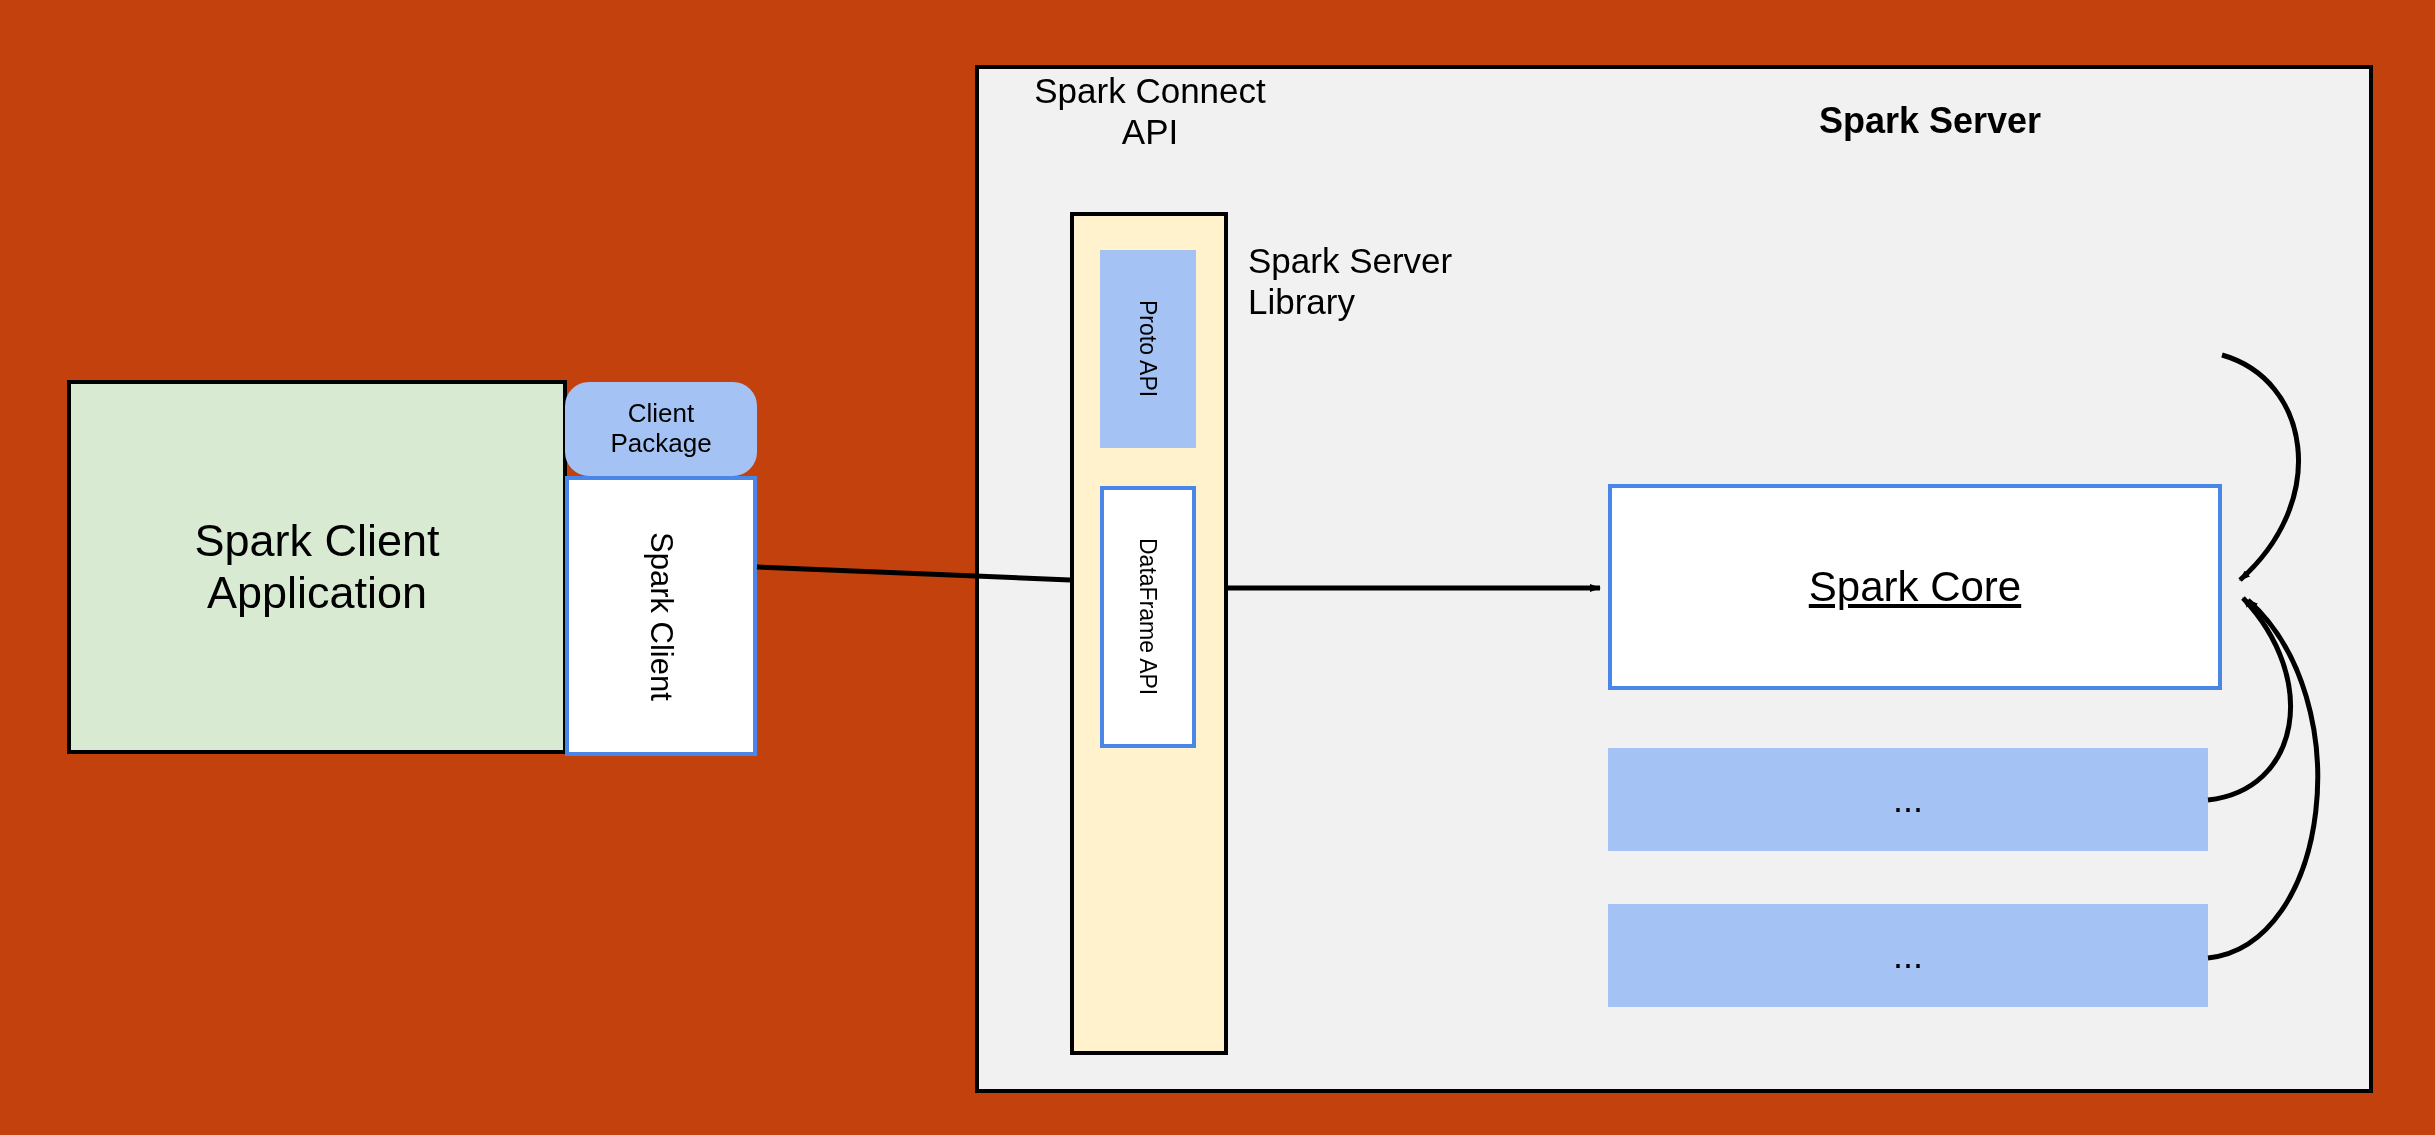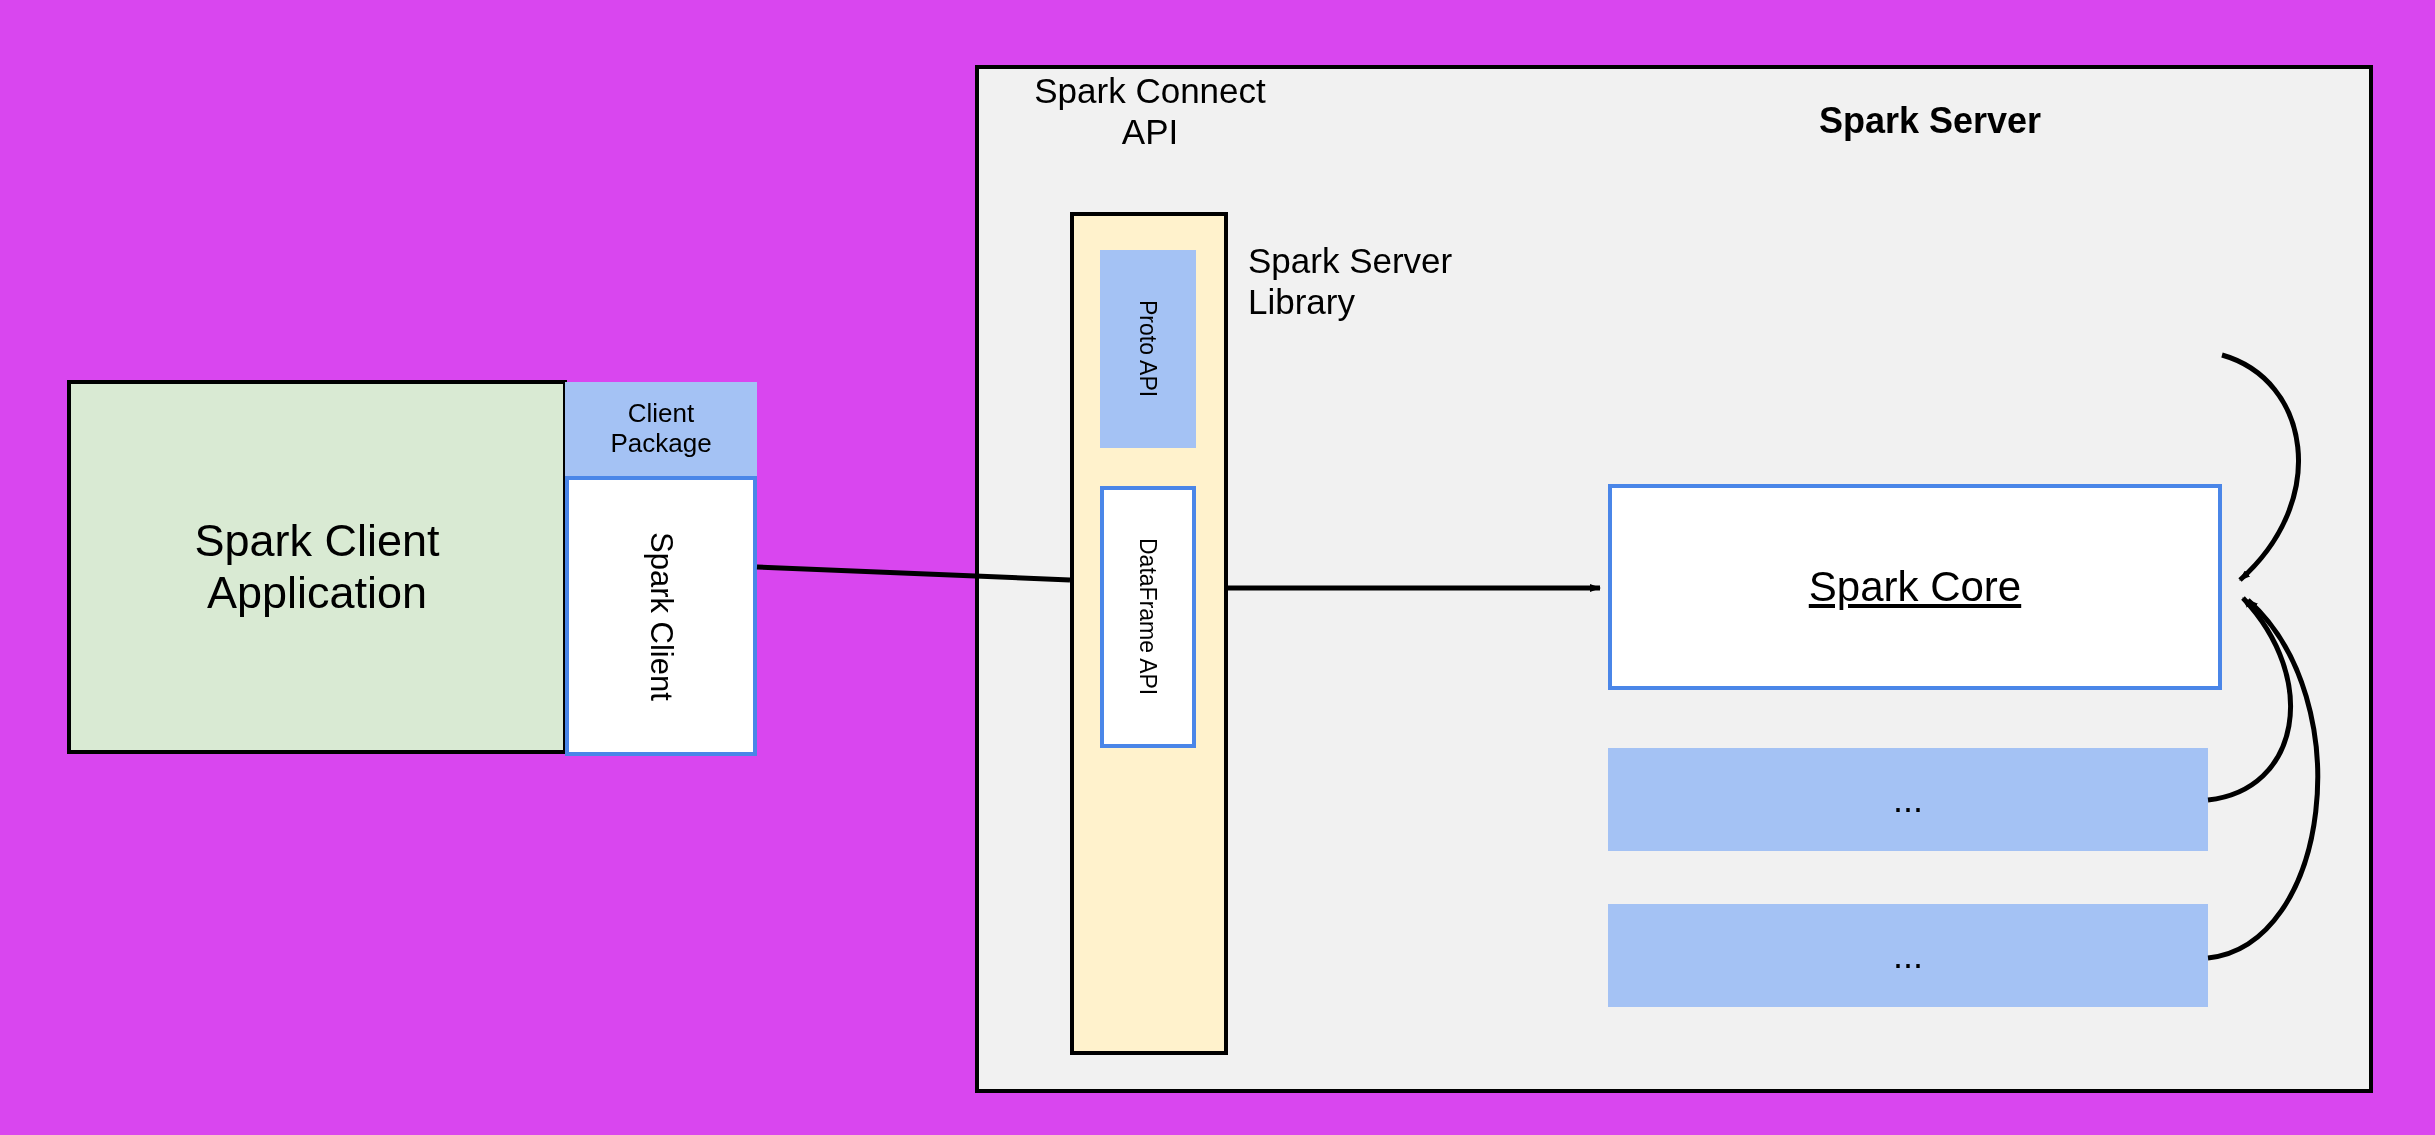--- a/index.html
+++ b/index.html
@@ -7,21 +7,21 @@
     padding: 0;
     background: #ffffff;
   }
   body {
     font-family: "Liberation Sans", sans-serif;
   }
   #canvas {
     position: relative;
     width: 2435px;
     height: 1135px;
-    background: #d946ef;
+    background: #c2410c;
     overflow: hidden;
   }
   .box {
     position: absolute;
     box-sizing: border-box;
     display: flex;
     align-items: center;
     justify-content: center;
     text-align: center;
     color: #000000;
@@ -207,21 +207,21 @@
 API</div>
 
   <div class="label" id="spark-server-library-label">Spark Server
 Library</div>
 
   <div class="label" id="spark-server-title">Spark Server</div>
 
   <div class="box" id="client-app-box" style="white-space: pre-line;">Spark Client
 Application</div>
 
-  <div class="box" id="client-package-box" style="white-space: pre-line;">Client
+  <div class="box" id="client-package-box" style="white-space: pre-line; border-radius: 24px;">Client
 Package</div>
 
   <div class="box" id="spark-client-box">
     <span class="vtext">Spark Client</span>
   </div>
 
   <div class="box" id="connect-column"></div>
 
   <div class="box" id="proto-api-box">
     <span class="vtext">Proto API</span>

